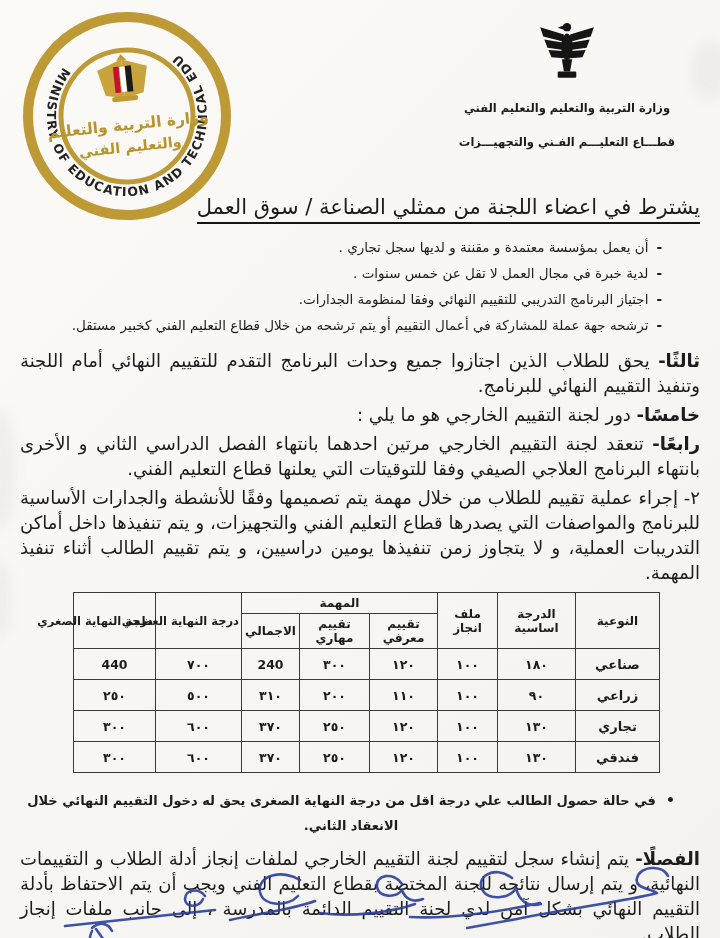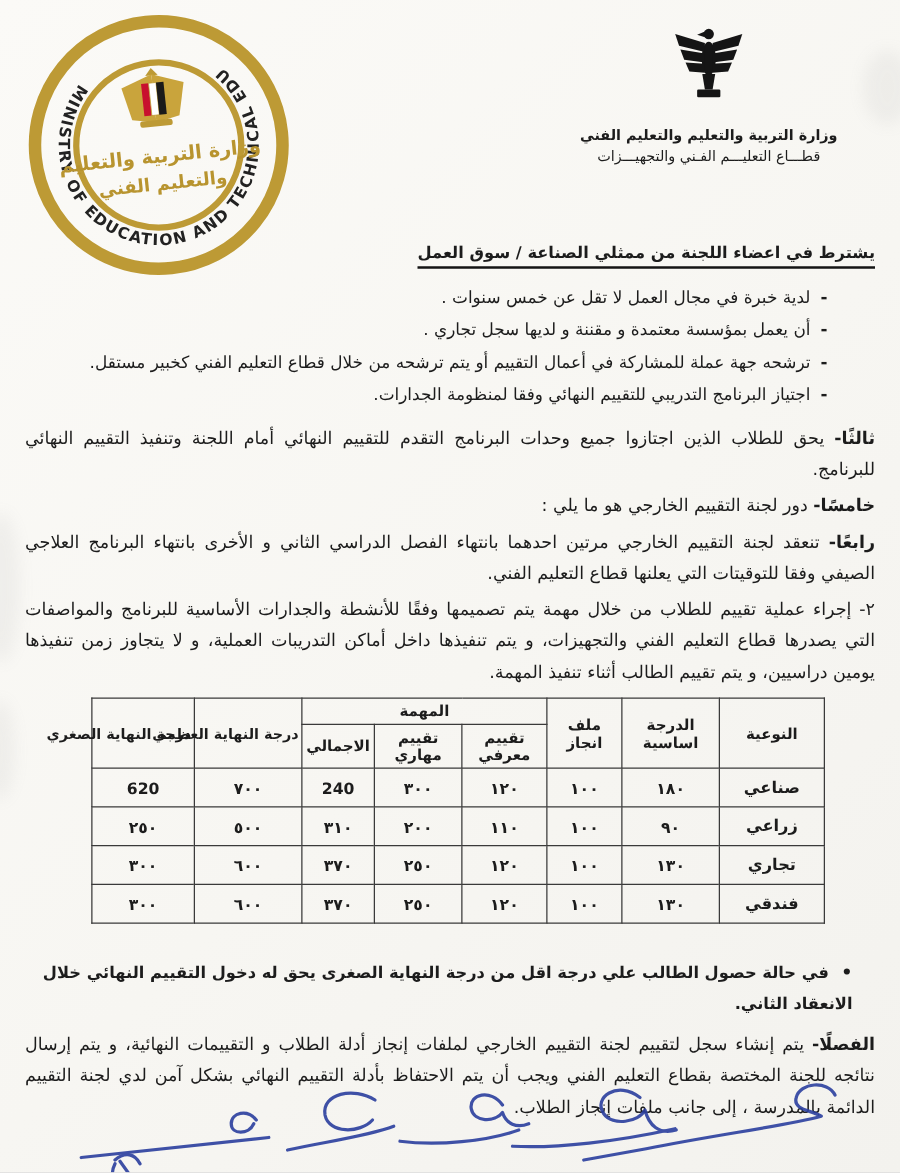--- a/index.html
+++ b/index.html
@@ -9,43 +9,43 @@
     font-family:"DejaVu Sans",sans-serif;color:#1c1c1c;overflow:hidden;
     box-shadow:0 0 6px rgba(0,0,0,.25);
   }
   .smudge{position:absolute;background:#9a9a9a;opacity:.10;border-radius:50%;filter:blur(6px);}
 
   
   .seal{position:absolute;left:18px;top:2px;width:218px;height:228px;transform:rotate(-6deg);}
   .emblem{position:absolute;top:20px;right:28px;width:250px;text-align:center;}
   .emblem svg{display:block;margin:0 auto;}
   .letterhead-line1{font-size:11.5px;font-weight:bold;margin-top:17px;white-space:nowrap;}
-  .letterhead-line2{font-size:11.5px;font-weight:normal;margin-top:3px;white-space:nowrap;}
+  .letterhead-line2{font-size:11.5px;font-weight:bold;margin-top:20px;white-space:nowrap;}
 
   
   .content{position:absolute;top:156px;right:20px;left:20px;direction:rtl;}
   .title-wrap{text-align:right;margin-bottom:10px;}
-  .doc-title{display:inline-block;font-size:13px;font-weight:bold;border-bottom:2px solid #141414;padding-bottom:3px;margin-top:39px;}
+  .doc-title{display:inline-block;font-size:21px;font-weight:normal;border-bottom:2px solid #141414;padding-bottom:3px;margin-top:39px;}
   .cond-list{margin:0;padding:0 38px 0 0;list-style:none;}
   .cond-list li{font-size:13.5px;line-height:26px;text-align:right;}
   .dash{margin-left:8px;font-weight:bold;}
-  .para{margin:4px 0 0 0;font-size:14px;line-height:25px;text-align:justify;text-align-last:right;}
+  .para{margin:4px 0 0 0;font-size:18px;line-height:25px;text-align:justify;text-align-last:right;}
   .para.first{margin-top:10px;}
   .para b{font-weight:bold;}
 
   
   .score-table{border-collapse:collapse;width:586px;margin:7px 40px 0 auto;table-layout:fixed;direction:rtl;}
   .score-table th,.score-table td{border:1px solid #3a3a3a;text-align:center;vertical-align:middle;padding:3px 2px;}
   .score-table th{font-size:12px;font-weight:bold;}
   .score-table th.narrow{font-size:11.5px;white-space:nowrap;margin-top:35px;}
   .score-table td{font-size:12.5px;font-weight:bold;height:24px;}
   .score-table td.cat{font-size:13px;}
   .c-type{width:84px}.c-core{width:78px}.c-port{width:60px}.c-cog{width:68px}.c-skill{width:70px}.c-tot{width:58px}.c-max{width:86px}.c-min{width:82px}
 
-  .note-line{margin:27px 18px 0 0;font-size:13px;font-weight:bold;text-align:right;line-height:25px;}
+  .note-line{margin:15px 18px 0 0;font-size:13px;font-weight:bold;text-align:center;line-height:25px;}
   .note-line .bullet{margin-left:10px;font-size:14px;}
 
   .signatures{position:absolute;left:0;top:848px;width:720px;height:90px;pointer-events:none;}
 </style>
 </head>
 <body>
 
 <div class="page">
 
   <div class="smudge" style="left:-14px;top:410px;width:30px;height:120px;"></div>
@@ -97,24 +97,24 @@
     <div class="letterhead-line2">قطـــاع التعليـــم الفـني والتجهيـــزات</div>
   </div>
 
   <div class="content">
 
     <div class="title-wrap">
       <span class="doc-title">يشترط في اعضاء اللجنة من ممثلي الصناعة / سوق العمل</span>
     </div>
 
     <ul class="cond-list">
+      <li><span class="dash">-</span><span>أن يعمل بمؤسسة معتمدة و مقننة و لديها سجل تجاري .</span></li>
       <li><span class="dash">-</span><span>لدية خبرة في مجال العمل لا تقل عن خمس سنوات .</span></li>
-      <li><span class="dash">-</span><span>أن يعمل بمؤسسة معتمدة و مقننة و لديها سجل تجاري .</span></li>
+      <li><span class="dash">-</span><span>اجتياز البرنامج التدريبي للتقييم النهائي وفقا لمنظومة الجدارات.</span></li>
       <li><span class="dash">-</span><span>ترشحه جهة عملة للمشاركة في أعمال التقييم أو يتم ترشحه من خلال قطاع التعليم الفني كخبير مستقل.</span></li>
-      <li><span class="dash">-</span><span>اجتياز البرنامج التدريبي للتقييم النهائي وفقا لمنظومة الجدارات.</span></li>
     </ul>
 
     <p class="para first"><b>ثالثًا-</b> <span>يحق للطلاب الذين اجتازوا جميع وحدات البرنامج التقدم للتقييم النهائي أمام اللجنة وتنفيذ التقييم النهائي للبرنامج.</span></p>
     <p class="para"><b>خامسًا-</b> <span>دور لجنة التقييم الخارجي هو ما يلي :</span></p>
     <p class="para"><b>رابعًا-</b> <span>تنعقد لجنة التقييم الخارجي مرتين احدهما بانتهاء الفصل الدراسي الثاني و الأخرى بانتهاء البرنامج العلاجي الصيفي وفقا للتوقيتات التي يعلنها قطاع التعليم الفني.</span></p>
     <p class="para"><span>٢- إجراء عملية تقييم للطلاب من خلال مهمة يتم تصميمها وفقًا للأنشطة والجدارات الأساسية للبرنامج والمواصفات التي يصدرها قطاع التعليم الفني والتجهيزات، و يتم تنفيذها داخل أماكن التدريبات العملية، و لا يتجاوز زمن تنفيذها يومين دراسيين، و يتم تقييم الطالب أثناء تنفيذ المهمة.</span></p>
 
     <table class="score-table">
       <colgroup>
         <col class="c-type">
@@ -143,21 +143,21 @@
       </thead>
       <tbody>
         <tr>
           <td class="cat">صناعي</td>
             <td>١٨٠</td>
             <td>١٠٠</td>
           <td>١٢٠</td>
             <td>٣٠٠</td>
             <td>240</td>
           <td>٧٠٠</td>
-            <td>620</td>
+            <td>440</td>
         </tr>
         <tr>
           <td class="cat">زراعي</td>
             <td>٩٠</td>
             <td>١٠٠</td>
           <td>١١٠</td>
             <td>٢٠٠</td>
             <td>٣١٠</td>
           <td>٥٠٠</td>
             <td>٢٥٠</td>

